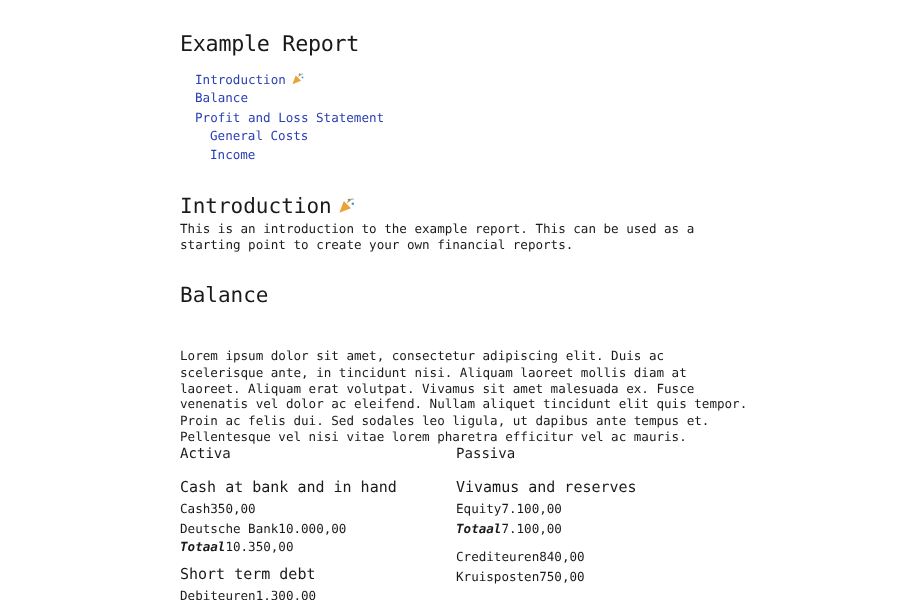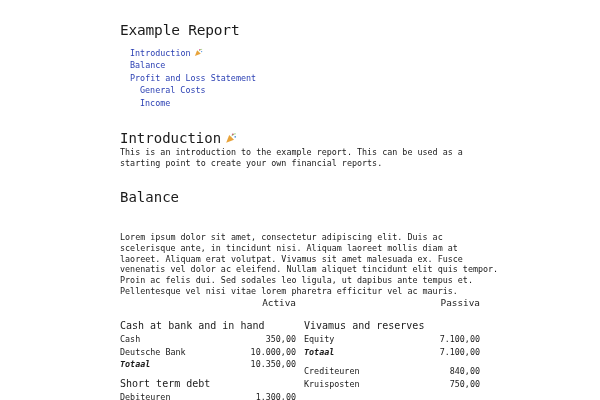--- a/index.html
+++ b/index.html
@@ -79,31 +79,30 @@
       position: absolute;
       top: 0;
       width: 176px;
     }
     .col.left { left: 0; }
     .col.right { left: 184px; }
     .col-title {
       font-size: 9.4px;
       height: 14px;
       margin-bottom: 9px;
-      text-align: right;
     }
     .group-title {
       font-size: 10px;
       height: 12px;
       margin-bottom: 1px;
       font-weight: 400;
     }
     .row {
       display: flex;
-      justify-content: space-between;
+      justify-content: flex-start;
       font-size: 8.4px;
       height: 12.5px;
       line-height: 12.5px;
     }
     .row.total .label { font-style: italic; font-weight: 600; }
     .gap { height: 7px; }
   </style>
 </head>
 <body>
 

